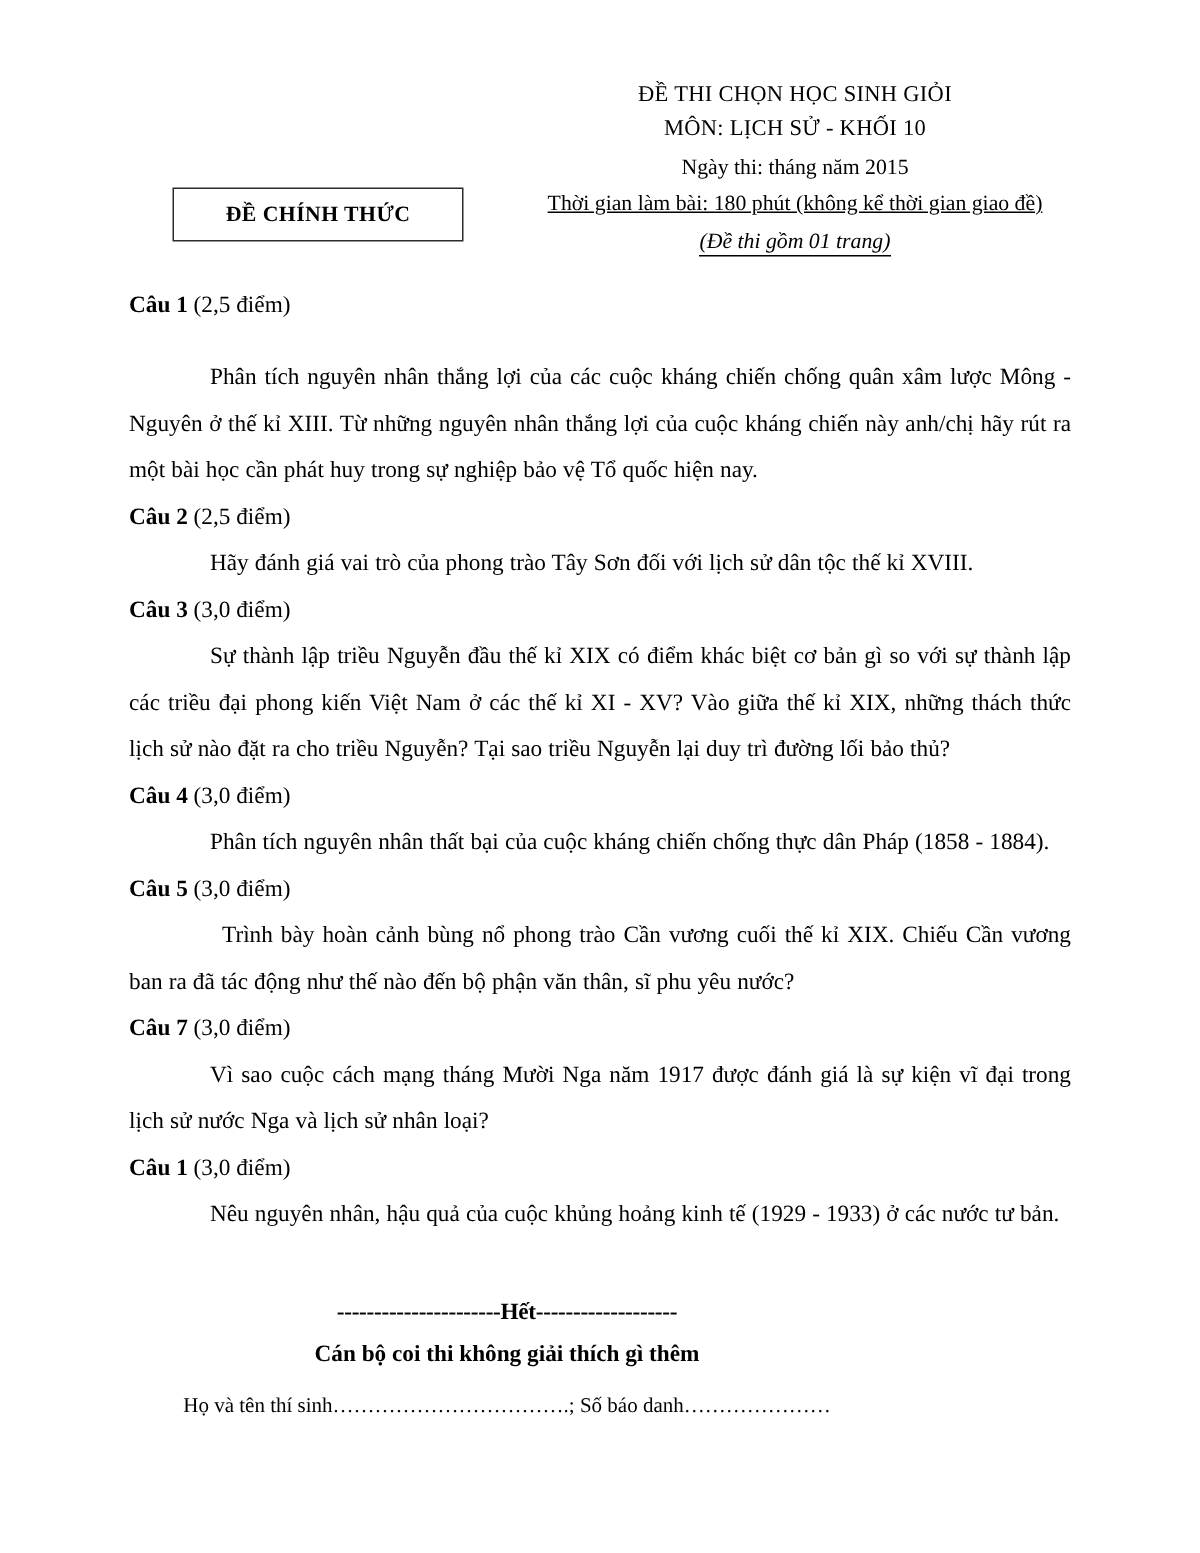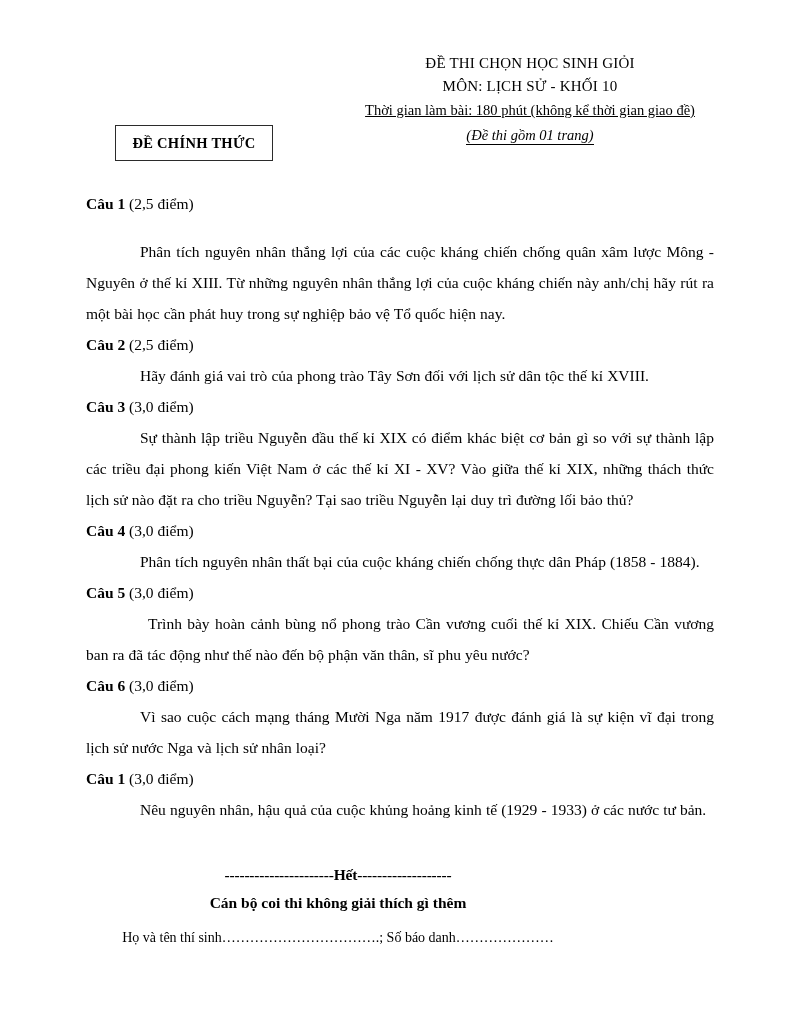--- a/index.html
+++ b/index.html
@@ -29,21 +29,21 @@
     left: 0;
     top: 52px;
     width: 800px;
     height: 130px;
   }
 
   .official-box {
     position: absolute;
     left: 115px;
     top: 73px;
-    width: 158px;
+    width: 194px;
     height: 36px;
     border: 1.6px solid #2b2b2b;
     box-sizing: border-box;
     display: flex;
     align-items: center;
     justify-content: center;
   }
   .official-box-label {
     font-weight: bold;
     font-size: 14.5px;
@@ -159,20 +159,21 @@
 
   <div class="header">
 
     <div class="official-box">
       <span class="official-box-label">ĐỀ CHÍNH THỨC</span>
     </div>
 
     <div class="header-right">
       <div class="exam-title-1">ĐỀ THI CHỌN HỌC SINH GIỎI</div>
       <div class="exam-title-2">MÔN: LỊCH SỬ - KHỐI 10</div>
+      <div class="exam-date">Ngày thi: tháng năm 2015</div>
       <div class="exam-duration">Thời gian làm bài: 180 phút (không kể thời gian giao đề)</div>
       <div class="exam-pages-wrap">
         <span class="exam-pages">(Đề thi gồm 01 trang)</span>
       </div>
     </div>
 
   </div>
 
   <div class="body-block">
 
@@ -195,21 +196,21 @@
       <span class="q-num">Câu 4</span><span> </span><span class="q-points">(3,0 điểm)</span>
     </p>
     <p class="q-para">Phân tích nguyên nhân thất bại của cuộc kháng chiến chống thực dân Pháp (1858 - 1884).</p>
 
     <p class="q-heading">
       <span class="q-num">Câu 5</span><span> </span><span class="q-points">(3,0 điểm)</span>
     </p>
     <p class="q-para wide-indent">Trình bày hoàn cảnh bùng nổ phong trào Cần vương cuối thế kỉ XIX. Chiếu Cần vương ban ra đã tác động như thế nào đến bộ phận văn thân, sĩ phu yêu nước?</p>
 
     <p class="q-heading">
-      <span class="q-num">Câu 6</span><span> </span><span class="q-points">(3,0 điểm)</span>
+      <span class="q-num">Câu 7</span><span> </span><span class="q-points">(3,0 điểm)</span>
     </p>
     <p class="q-para">Vì sao cuộc cách mạng tháng Mười Nga năm 1917 được đánh giá là sự kiện vĩ đại trong lịch sử nước Nga và lịch sử nhân loại?</p>
 
     <p class="q-heading">
       <span class="q-num">Câu 1</span><span> </span><span class="q-points">(3,0 điểm)</span>
     </p>
     <p class="q-para">Nêu nguyên nhân, hậu quả của cuộc khủng hoảng kinh tế (1929 - 1933) ở các nước tư bản.</p>
 
   </div>
 

